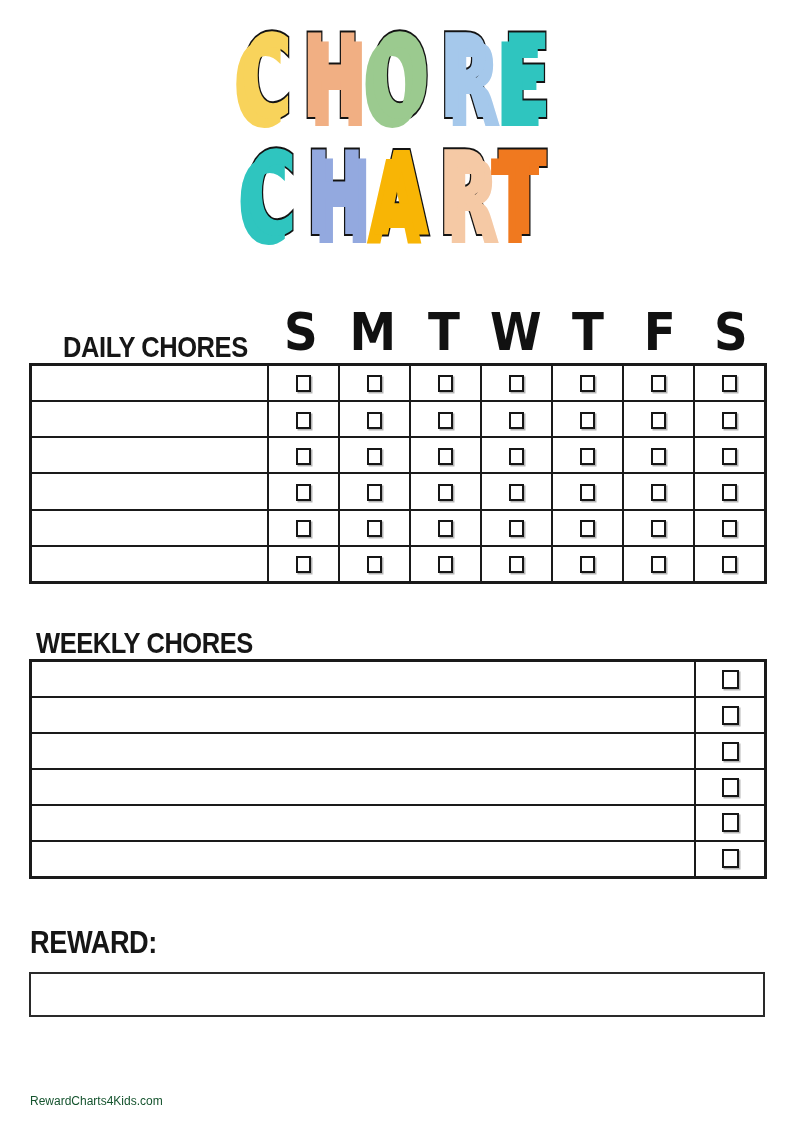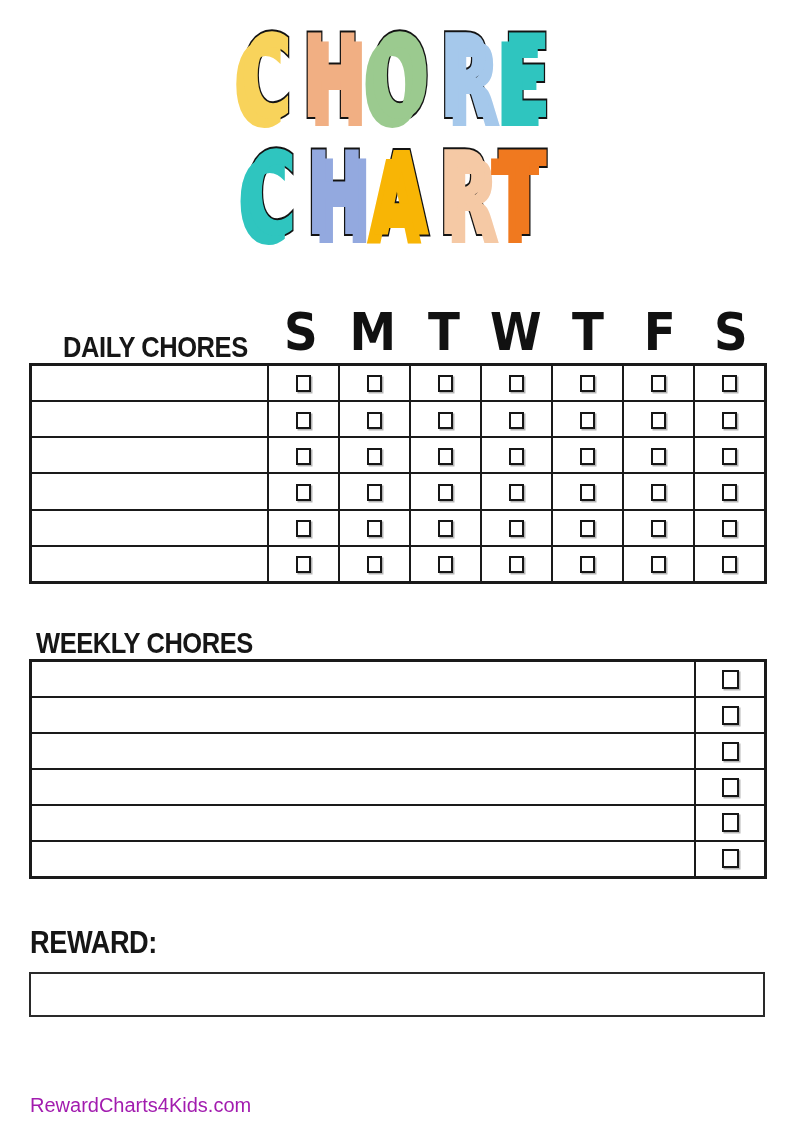--- a/index.html
+++ b/index.html
@@ -67,21 +67,21 @@
 
   
   .reward-box{
     position:absolute;left:29px;top:972px;width:732px;height:41px;
     border:2px solid #2a2a2a;background:#fff;
   }
 
   
   .footer{
     position:absolute;left:30px;top:1094px;
-    font-size:20px;color:#a21caf;font-weight:400;
+    font-size:12px;color:#14532d;font-weight:400;
   }
 </style>
 </head>
 <body>
 
 <div class="page">
 
   <div class="title-line title-line-1">
     <span class="tl" style="color: rgb(248, 211, 91);">C</span><span class="tl" style="color: rgb(241, 175, 131);">H</span><span class="tl" style="color: rgb(155, 202, 143);">O</span><span class="tl" style="color: rgb(165, 200, 235);">R</span><span class="tl" style="color: rgb(47, 197, 191);">E</span>
   </div>

